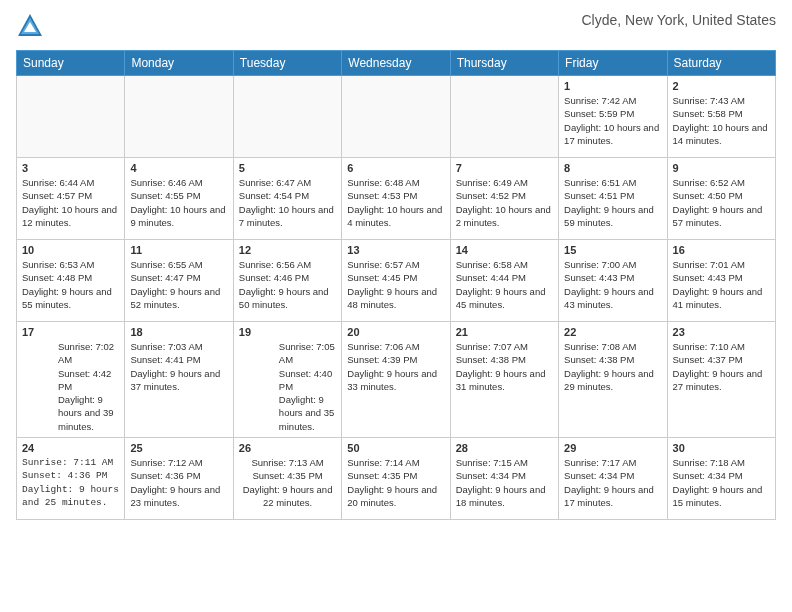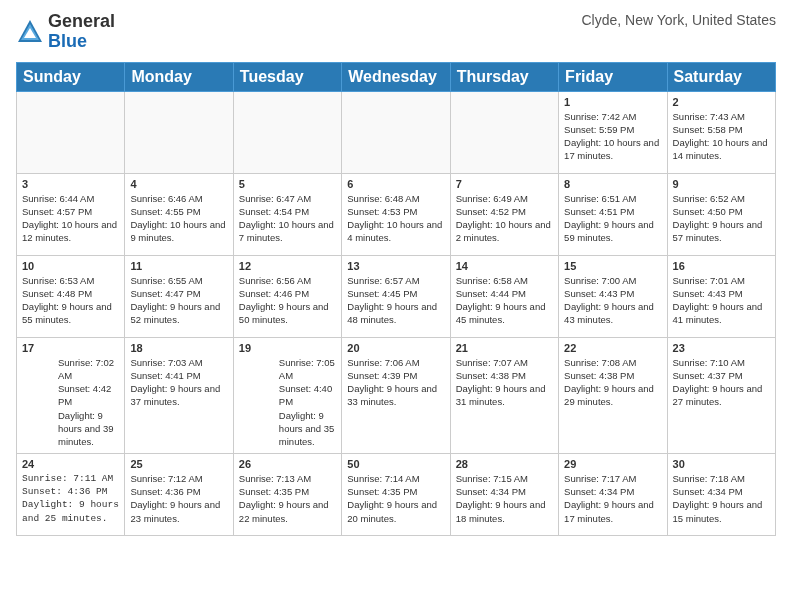--- a/index.html
+++ b/index.html
@@ -49,22 +49,22 @@
       color: #555;
     }
     .calendar {
       width: 100%;
       border-collapse: collapse;
       table-layout: fixed;
     }
     .calendar th {
       background: #2a7ab5;
       color: #fff;
-      font-size: 16px;
-      font-weight: bold;
+      font-size: 12px;
+      font-weight: normal;
       padding: 5px 6px;
       text-align: left;
       border: 1px solid #4a9ad5;
     }
     .calendar td {
       border: 1px solid #ccc;
       vertical-align: top;
       padding: 4px 5px;
       font-size: 10px;
       color: #333;
@@ -90,26 +90,20 @@
 <body>
 
 <div class="container">
   <div class="header">
     <div class="logo">
       <svg class="logo-icon" viewBox="0 0 28 28">
         <polygon points="14,2 26,24 2,24" fill="#2a7ab5"></polygon>
         <polygon points="14,6 23,22 5,22" fill="#5aaae0"></polygon>
         <polygon points="14,10 20,20 8,20" fill="#fff"></polygon>
       </svg>
-      <div>
-        <div class="logo-text">
-          <span class="logo-general">General</span><br>
-          <span class="logo-blue">Blue</span>
-        </div>
-      </div>
     </div>
     <div class="title-block">
       <div class="location">Clyde, New York, United States</div>
     </div>
   </div>
 
   <table class="calendar">
     <thead>
       <tr>
         <th>Sunday</th>
@@ -281,21 +275,21 @@
 Daylight: 9 hours and 25 minutes.</div>
           </td>
           <td>
             <span class="day-number">25</span>
             <div class="cell-info" style="white-space: pre-line;">Sunrise: 7:12 AM
 Sunset: 4:36 PM
 Daylight: 9 hours and 23 minutes.</div>
           </td>
           <td>
             <span class="day-number">26</span>
-            <div class="cell-info" style="white-space: pre-line;">Sunrise: 7:13 AM
+            <div class="cell-info" style="white-space: pre-line; text-align: center;">Sunrise: 7:13 AM
 Sunset: 4:35 PM
 Daylight: 9 hours and 22 minutes.</div>
           </td>
           <td>
             <span class="day-number">50</span>
             <div class="cell-info" style="white-space: pre-line;">Sunrise: 7:14 AM
 Sunset: 4:35 PM
 Daylight: 9 hours and 20 minutes.</div>
           </td>
           <td>

